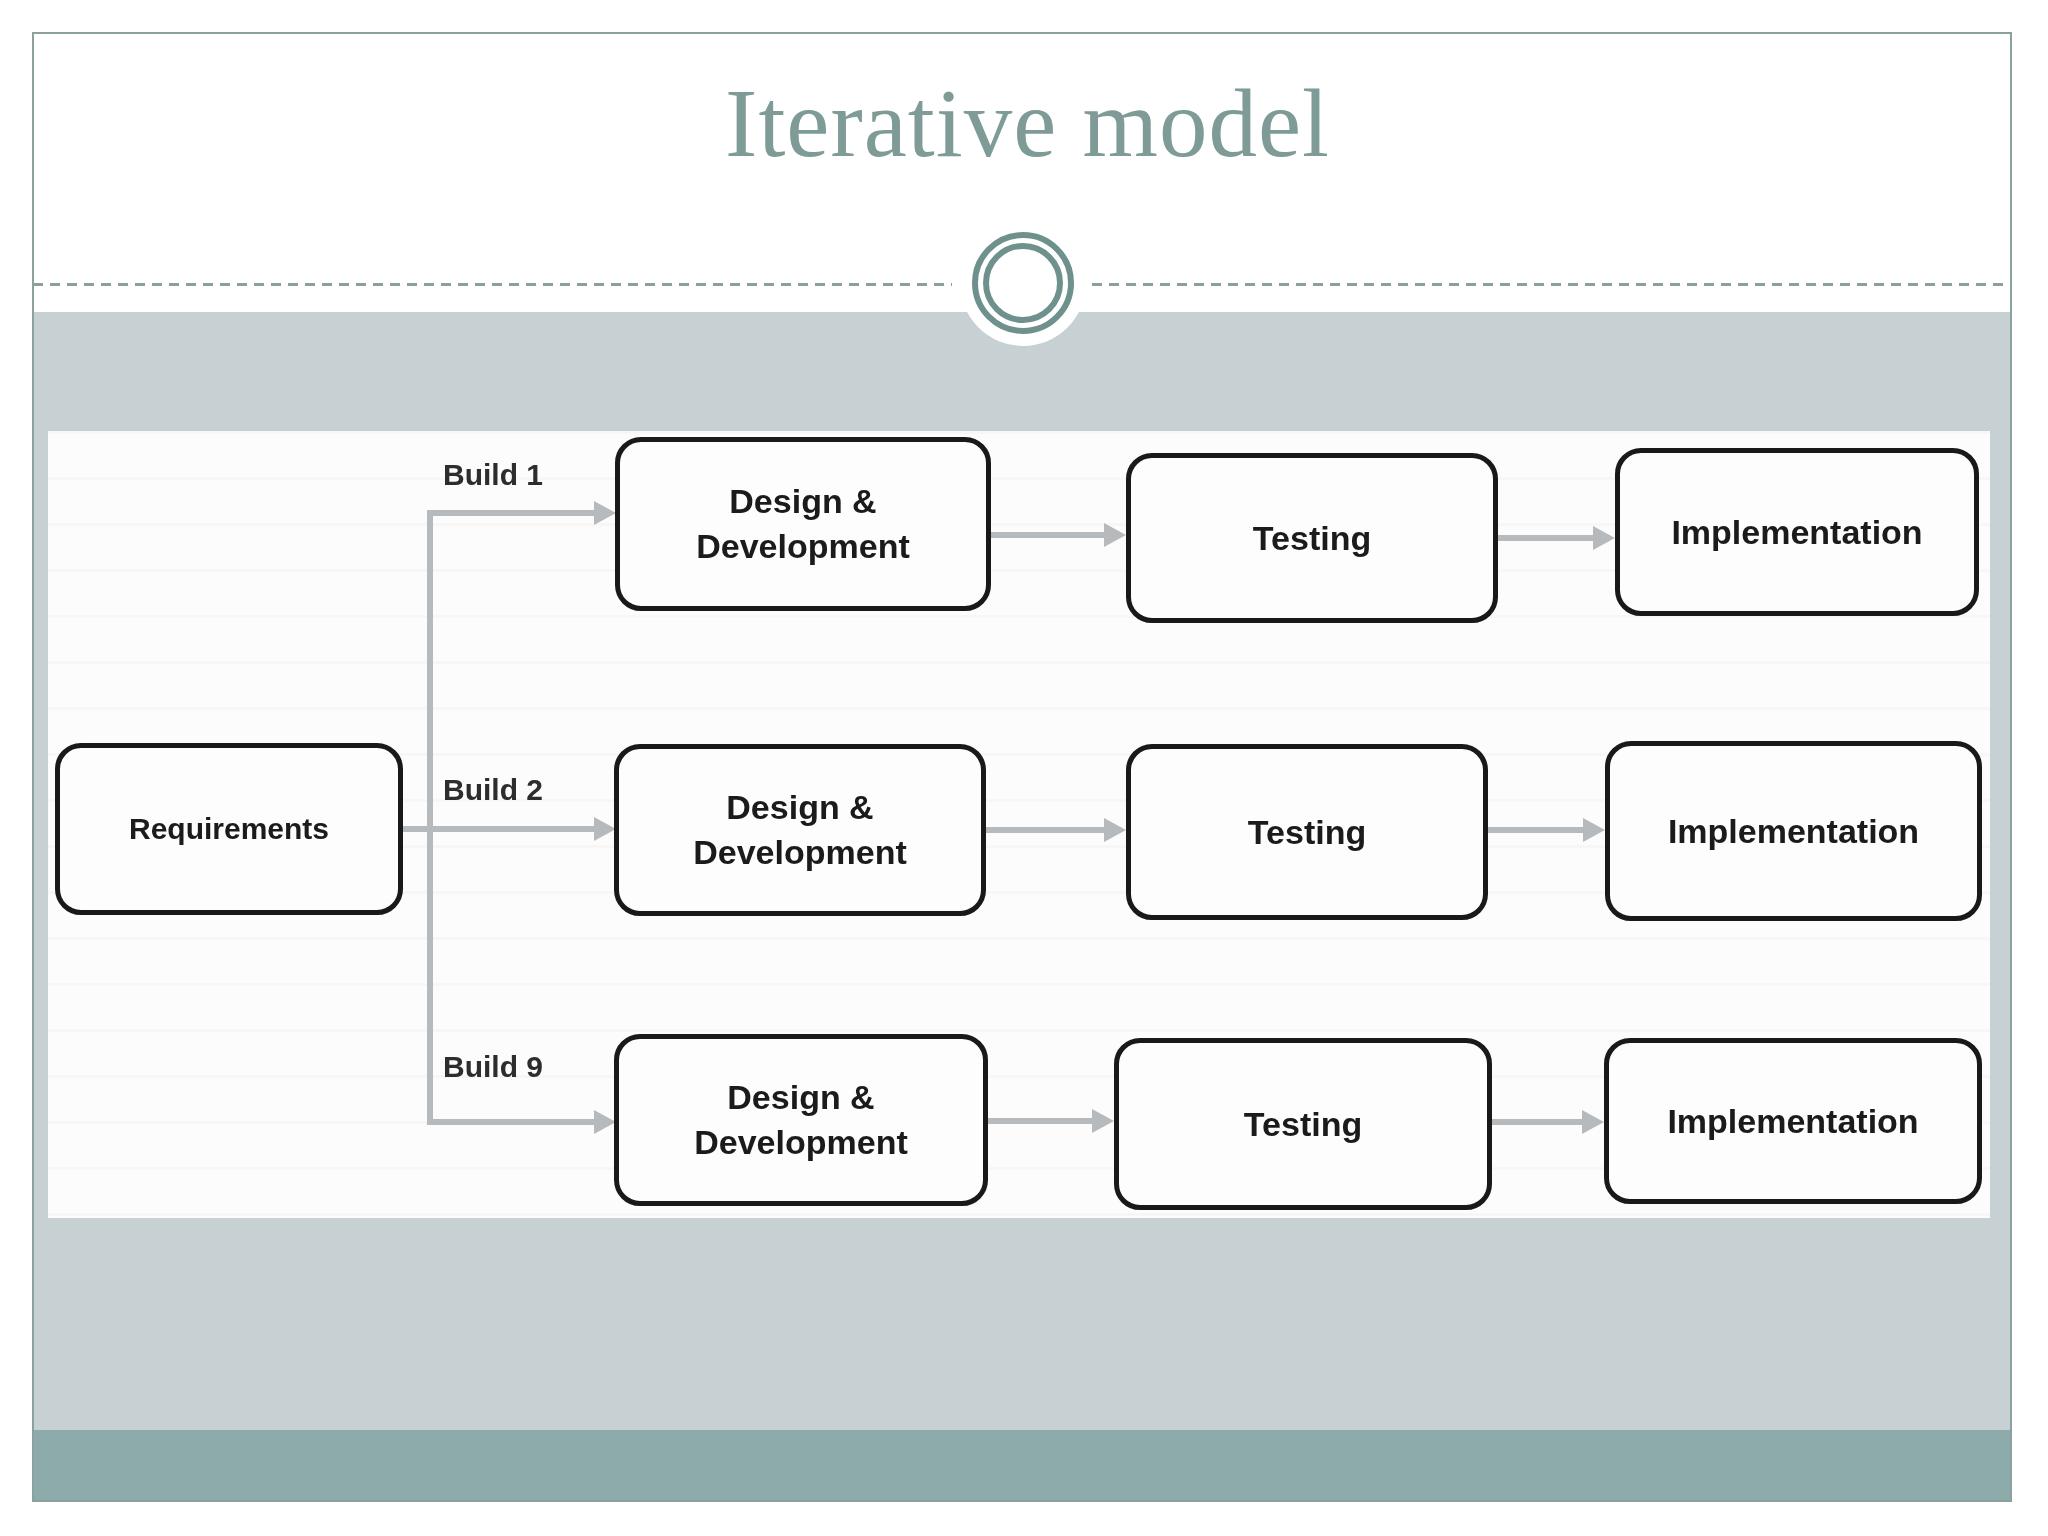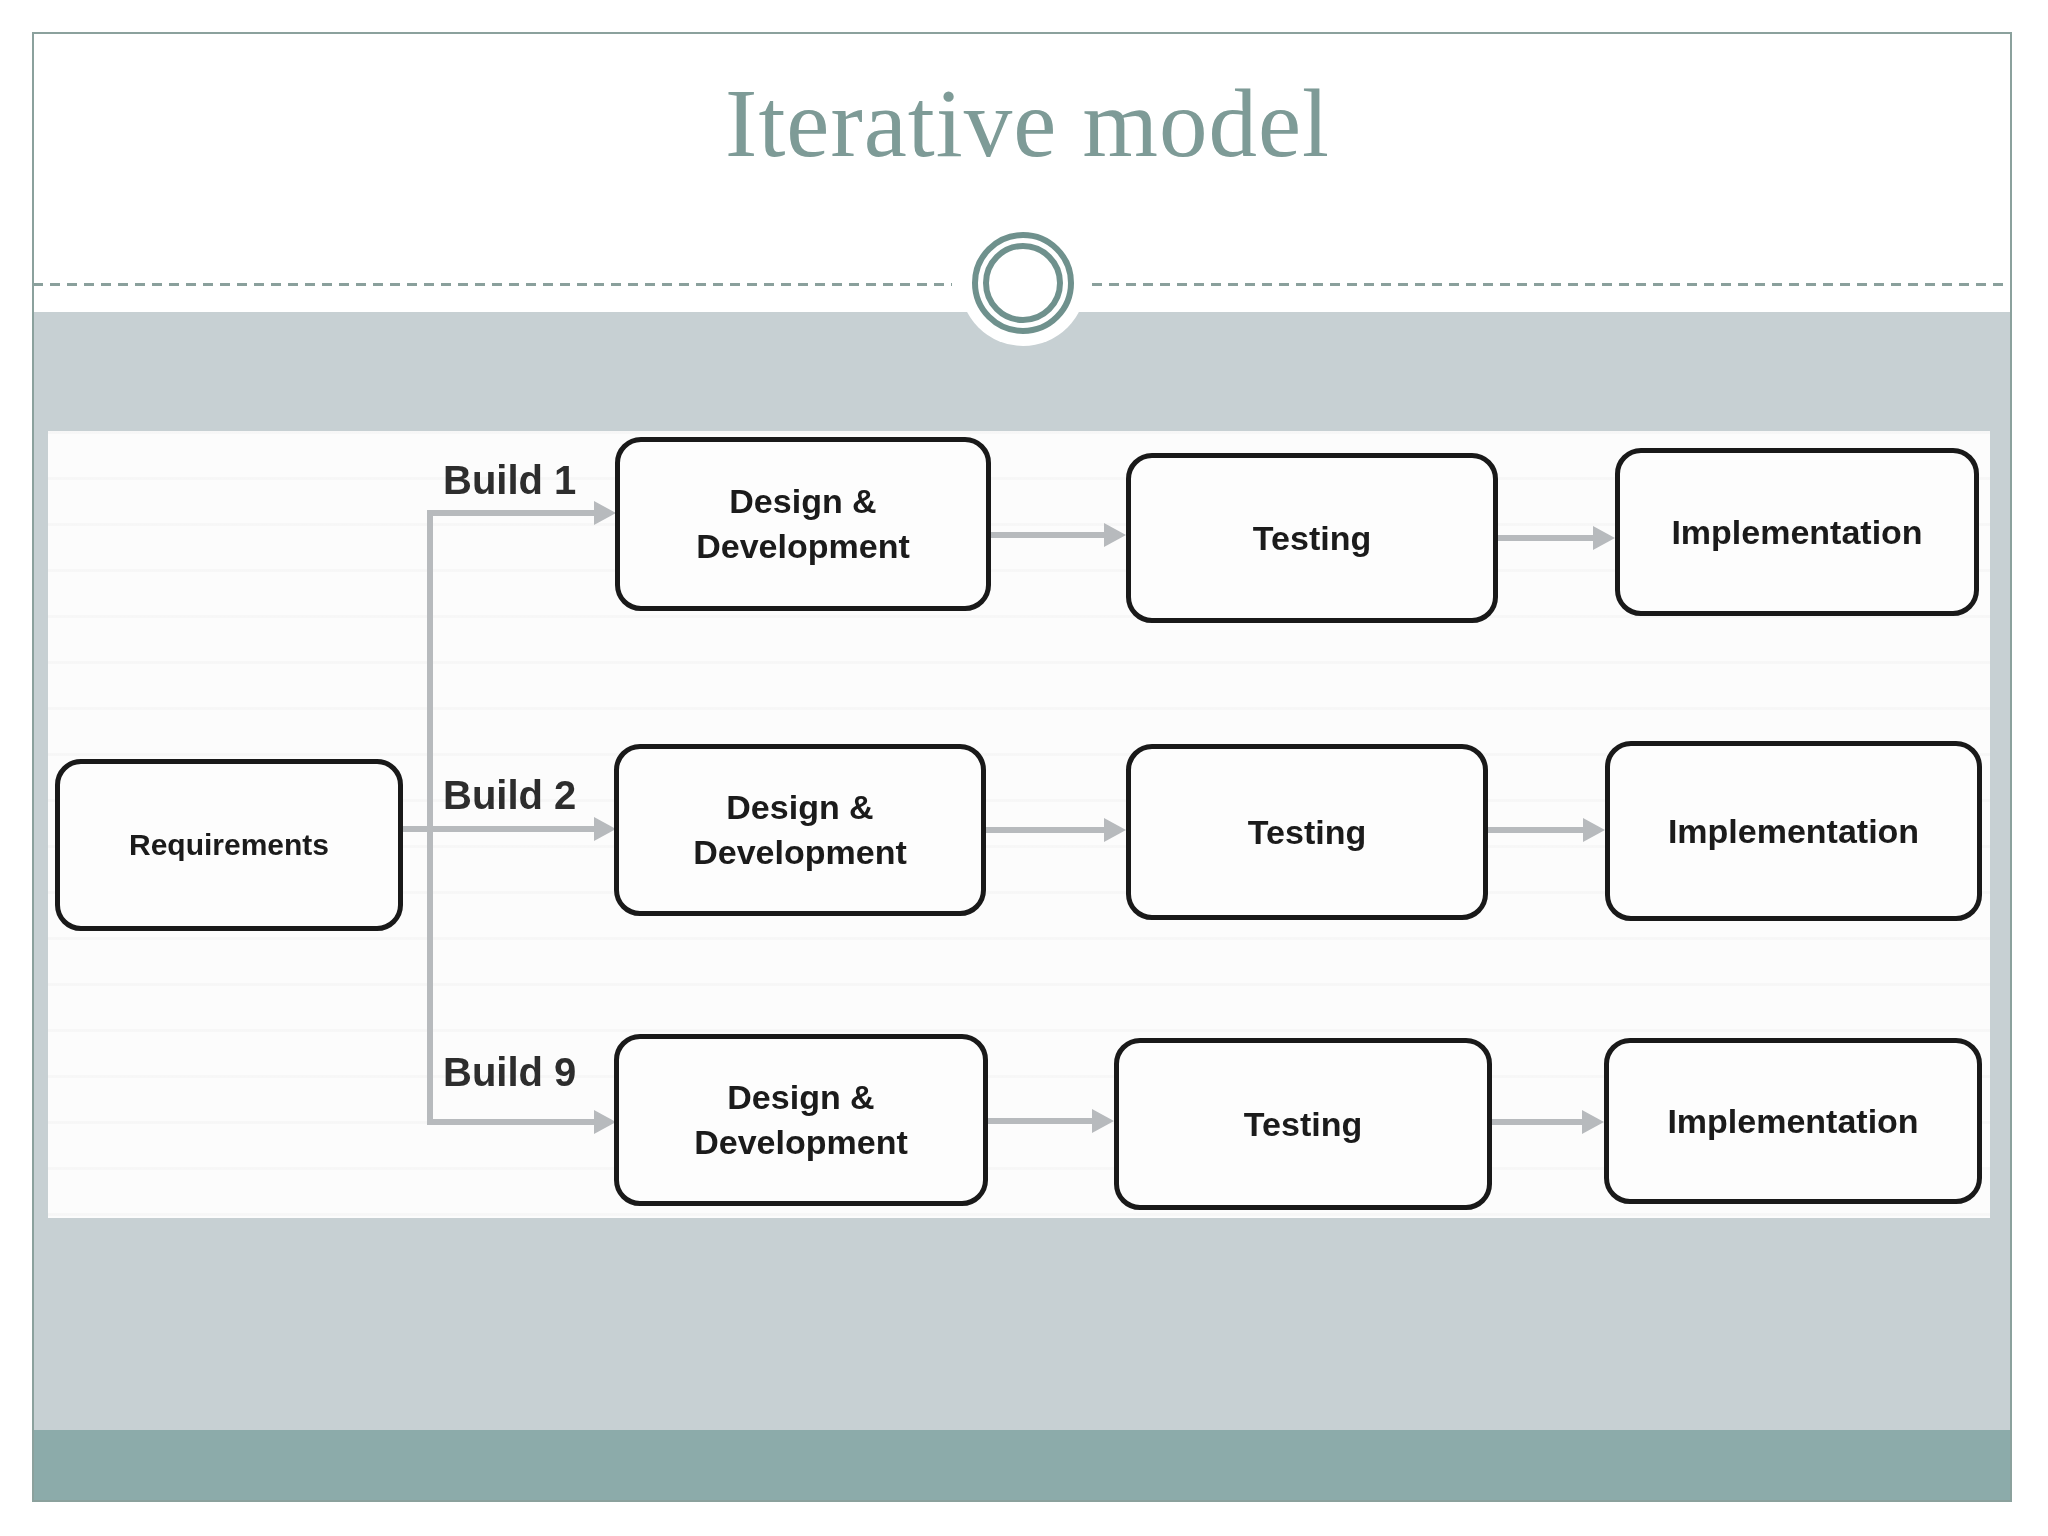--- a/index.html
+++ b/index.html
@@ -45,21 +45,21 @@
   }
   .box{
     position:absolute;background:#fdfdfd;border:5px solid #191919;
     border-radius:26px;box-sizing:border-box;
     display:flex;align-items:center;justify-content:center;text-align:center;
     font-weight:700;color:#1b1b1b;font-size:34px;line-height:1.32;
     font-family:"Liberation Sans",sans-serif;padding:0 28px;
   }
   .box.req{font-size:30px;}
   .build{
-    position:absolute;font-weight:700;font-size:40px;color:#2d2d2d;
+    position:absolute;font-weight:700;font-size:30px;color:#2d2d2d;
     font-family:"Liberation Sans",sans-serif;
   }
   .hline{position:absolute;height:6px;background:#b7babd;}
   .vline{position:absolute;width:6px;background:#b7babd;}
   .ahead{
     position:absolute;width:0;height:0;
     border-top:12px solid transparent;border-bottom:12px solid transparent;
     border-left:22px solid #b7babd;
   }
 </style>
@@ -74,21 +74,21 @@
 <div class="dash left"></div>
 <div class="dash right"></div>
 <div class="notch"></div>
 <svg class="ring" width="126" height="126">
   <circle cx="63" cy="63" r="48" fill="none" stroke="#6f918d" stroke-width="6"></circle>
   <circle cx="63" cy="63" r="37" fill="none" stroke="#6f918d" stroke-width="6"></circle>
 </svg>
 
 <div class="diagram">
 
-  <div class="box req" style="left:7px;top:312px;width:348px;height:172px;margin-top:16px;">Requirements</div>
+  <div class="box req" style="left:7px;top:312px;width:348px;height:172px;">Requirements</div>
 
   <div class="vline" style="left:379px;top:79px;height:615px;"></div>
 
   <div class="build" style="left:395px;top:27px;">Build 1</div>
   <div class="hline" style="left:379px;top:79px;width:167px;"></div>
   <div class="ahead" style="left:546px;top:70px;"></div>
 
   <div class="box" style="left:567px;top:6px;width:376px;height:174px;">Design &amp; Development</div>
 
   <div class="hline" style="left:943px;top:101px;width:113px;"></div>

